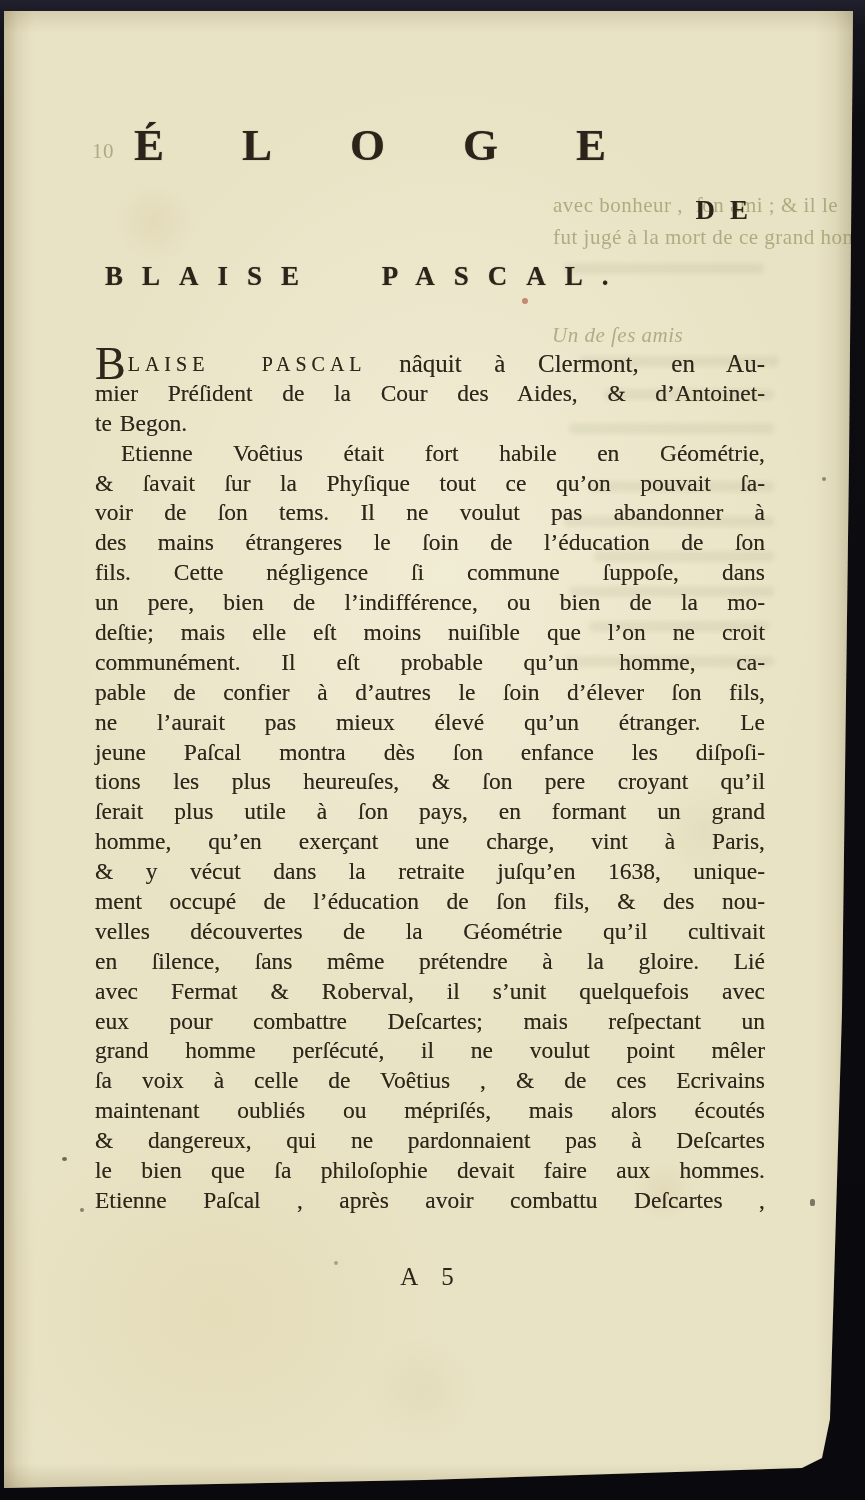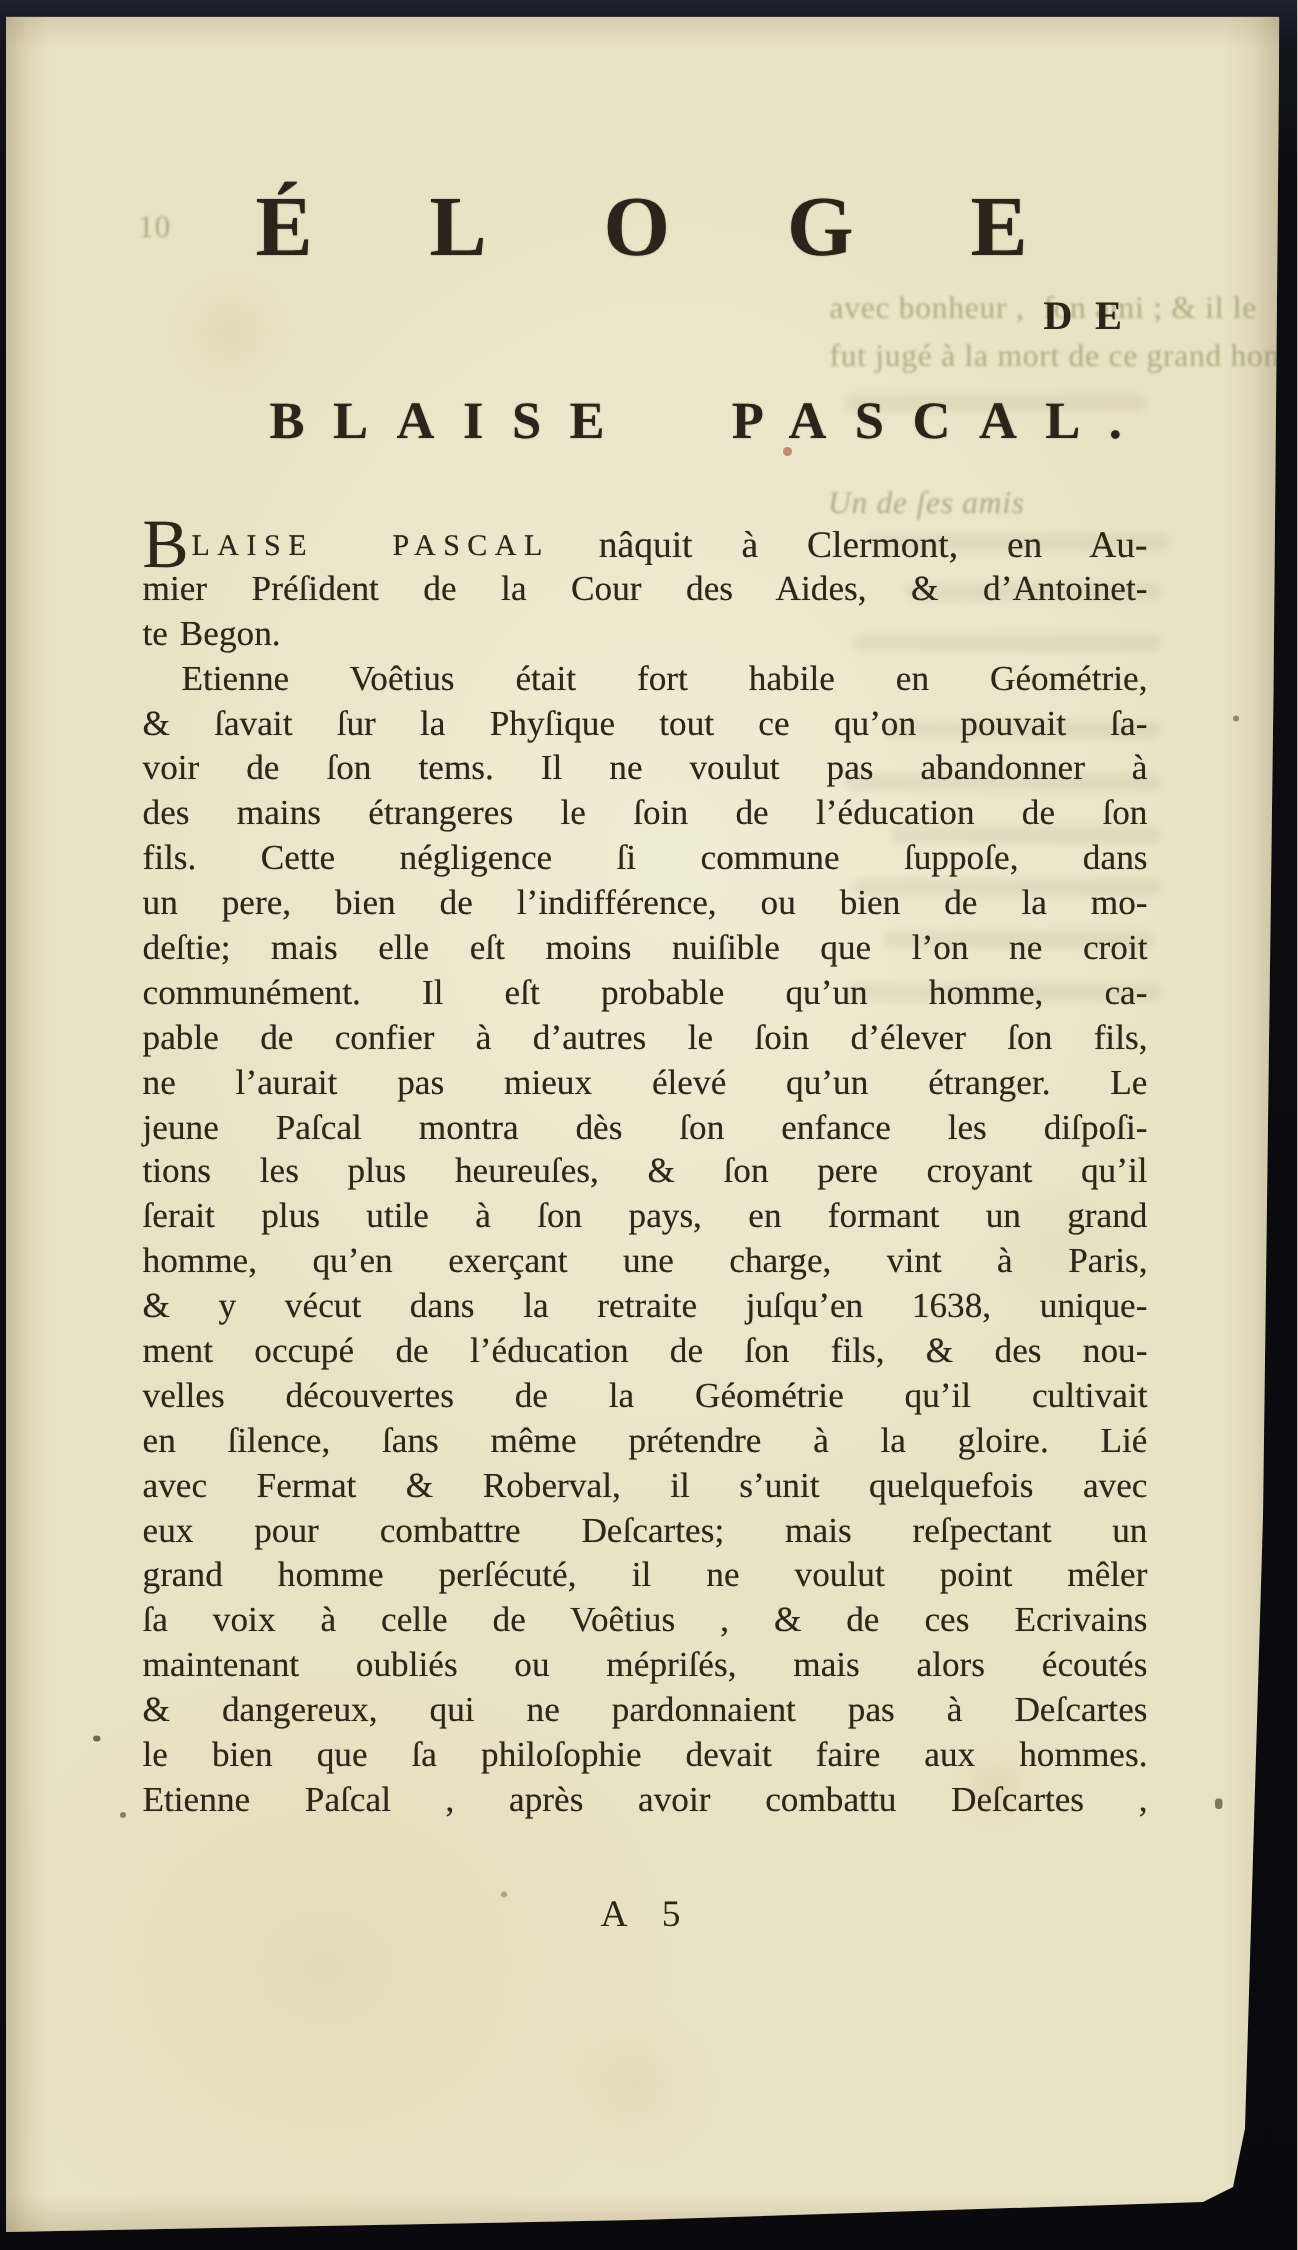--- a/index.html
+++ b/index.html
@@ -49,33 +49,33 @@
     font-size:21px; white-space:nowrap; letter-spacing:0.5px;
   }
   .gbar{
     position:absolute; height:11px; border-radius:5px;
     background:rgba(130,130,85,0.10); filter:blur(2px);
   }
 
   
   .title-eloge{
     position:absolute; left:91px; top:108px; width:668px;
-    font-size:57px; font-weight:bold; text-align:right;
+    font-size:45px; font-weight:bold; text-align:left;
     letter-spacing:78px; padding-left:39px; box-sizing:border-box;
     color:#2c241a; text-shadow:0 0 1px rgba(45,35,20,0.55);
   }
   .title-de{
     position:absolute; left:91px; top:184px; width:668px;
     font-size:27px; font-weight:bold; text-align:right;
     letter-spacing:15px; padding-left:15px; box-sizing:border-box;
     color:#2c241a;
   }
   .title-name{
     position:absolute; left:91px; top:250px; width:672px;
-    font-size:35px; font-weight:bold; text-align:right;
+    font-size:27px; font-weight:bold; text-align:left;
     letter-spacing:19px; word-spacing:38px; padding-left:10px; box-sizing:border-box;
     color:#2c241a; text-shadow:0 0 1px rgba(45,35,20,0.5);
   }
 
   
   .body-block{
     position:absolute; left:91px; top:338px; width:670px;
     font-size:23.5px; line-height:29.9px; color:#2e261b;
     text-shadow:0 0 0.5px rgba(45,35,20,0.5);
     word-spacing:2px;

